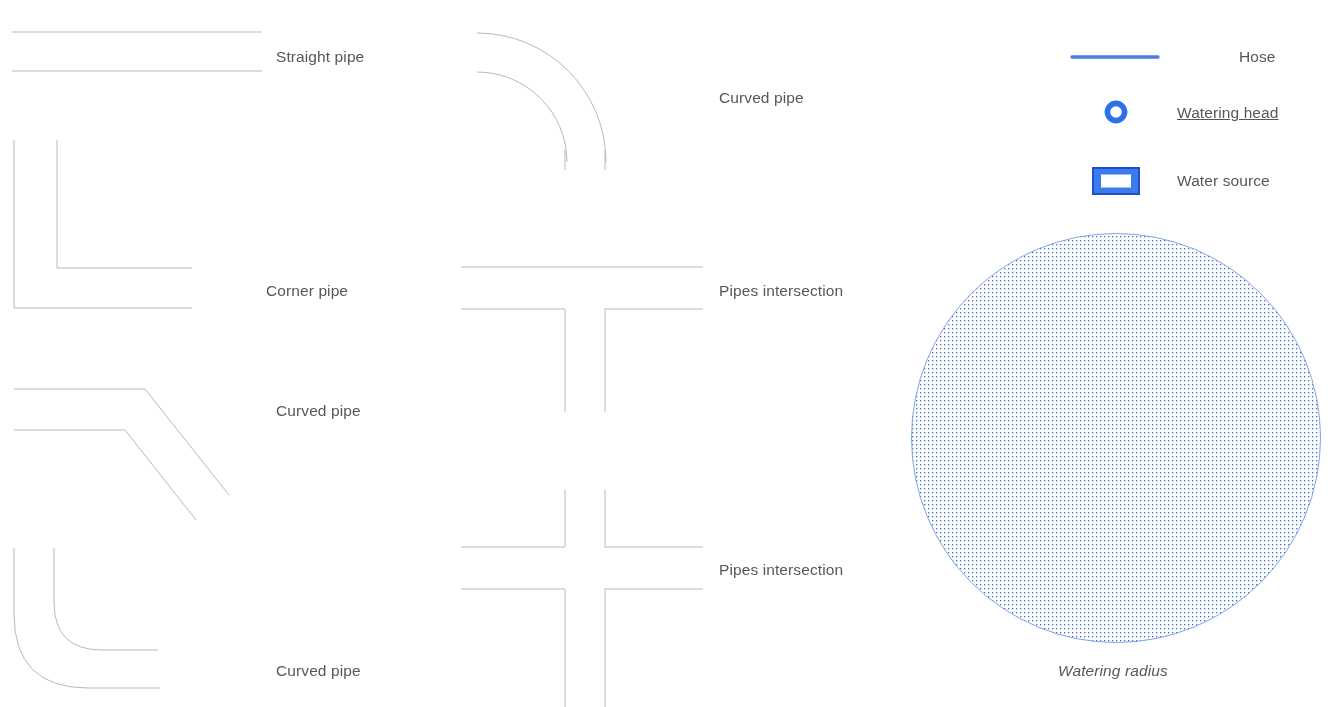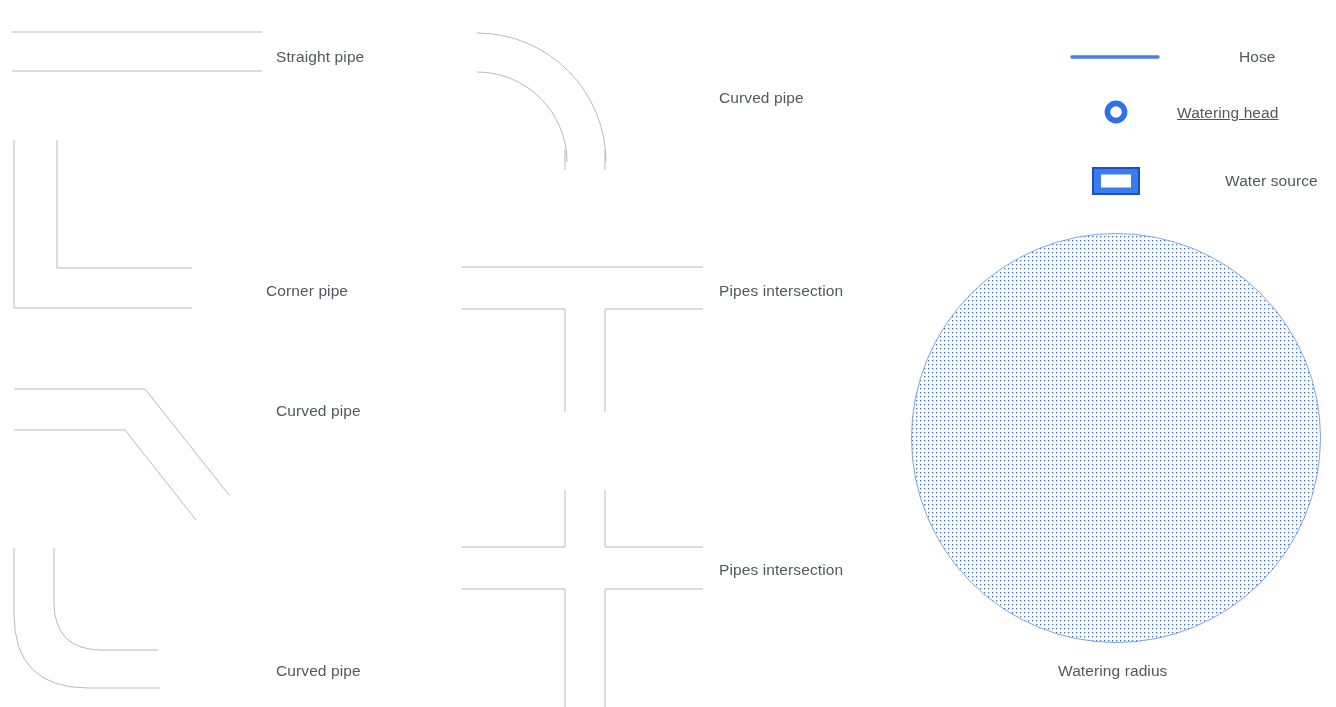--- a/index.html
+++ b/index.html
@@ -30,20 +30,21 @@
     position: absolute;
     font-family: "Liberation Sans", sans-serif;
     font-size: 15.5px;
     color: #54585e;
     white-space: nowrap;
     line-height: 1;
     letter-spacing: 0.1px;
   }
   .label.centered {
     text-align: right;
+    font-style: italic;
   }
 </style>
 </head>
 <body>
 
 <div id="stencil-canvas">
 
   <svg class="layer" viewBox="0 0 1336 707" xmlns="http://www.w3.org/2000/svg">
     <defs>
       <pattern id="stipple" width="4" height="4" patternUnits="userSpaceOnUse">
@@ -120,17 +121,17 @@
   <div class="label" style="left:719px; top:90px;">Curved pipe</div>
 
   <div class="label" style="left:719px; top:283px;">Pipes intersection</div>
 
   <div class="label" style="left:719px; top:562px;">Pipes intersection</div>
 
   <div class="label" style="left:1239px; top:49px;">Hose</div>
 
   <div class="label" style="left:1177px; top:105px;text-decoration:underline;">Watering head</div>
 
-  <div class="label" style="left:1177px; top:173px;margin-left:48px;">Water source</div>
+  <div class="label" style="left:1177px; top:173px;">Water source</div>
 
   <div class="label centered" style="left:1058px; top:663px;">Watering radius</div>
 
 </div>
 
 </body></html>

